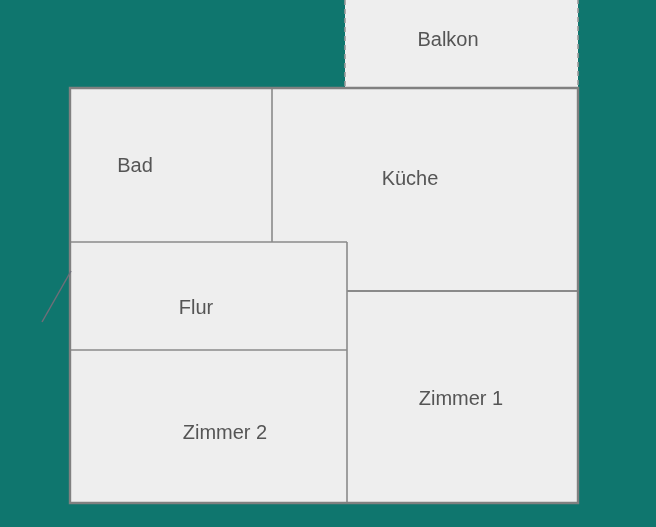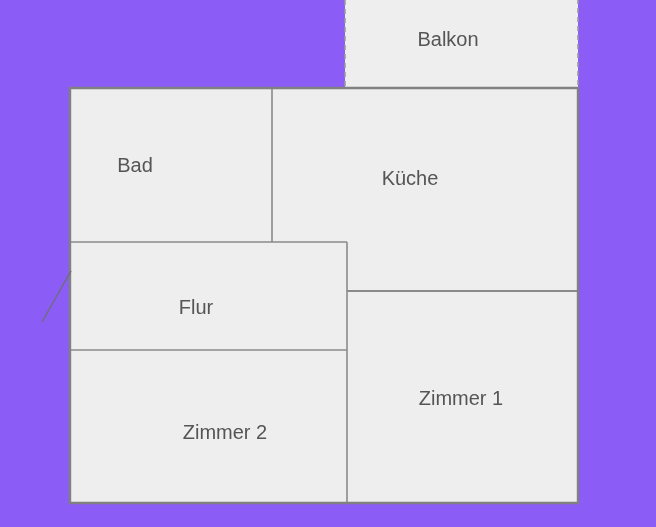--- a/index.html
+++ b/index.html
@@ -11,21 +11,21 @@
   body {
     width: 656px;
     height: 527px;
     font-family: "Liberation Sans", "DejaVu Sans", sans-serif;
     overflow: hidden;
   }
   #floorplan-canvas {
     position: relative;
     width: 656px;
     height: 527px;
-    background: #8b5cf6;
+    background: #0f766e;
   }
   #floorplan-svg {
     position: absolute;
     top: 0;
     left: 0;
     width: 656px;
     height: 527px;
     display: block;
   }
   .room-label {

